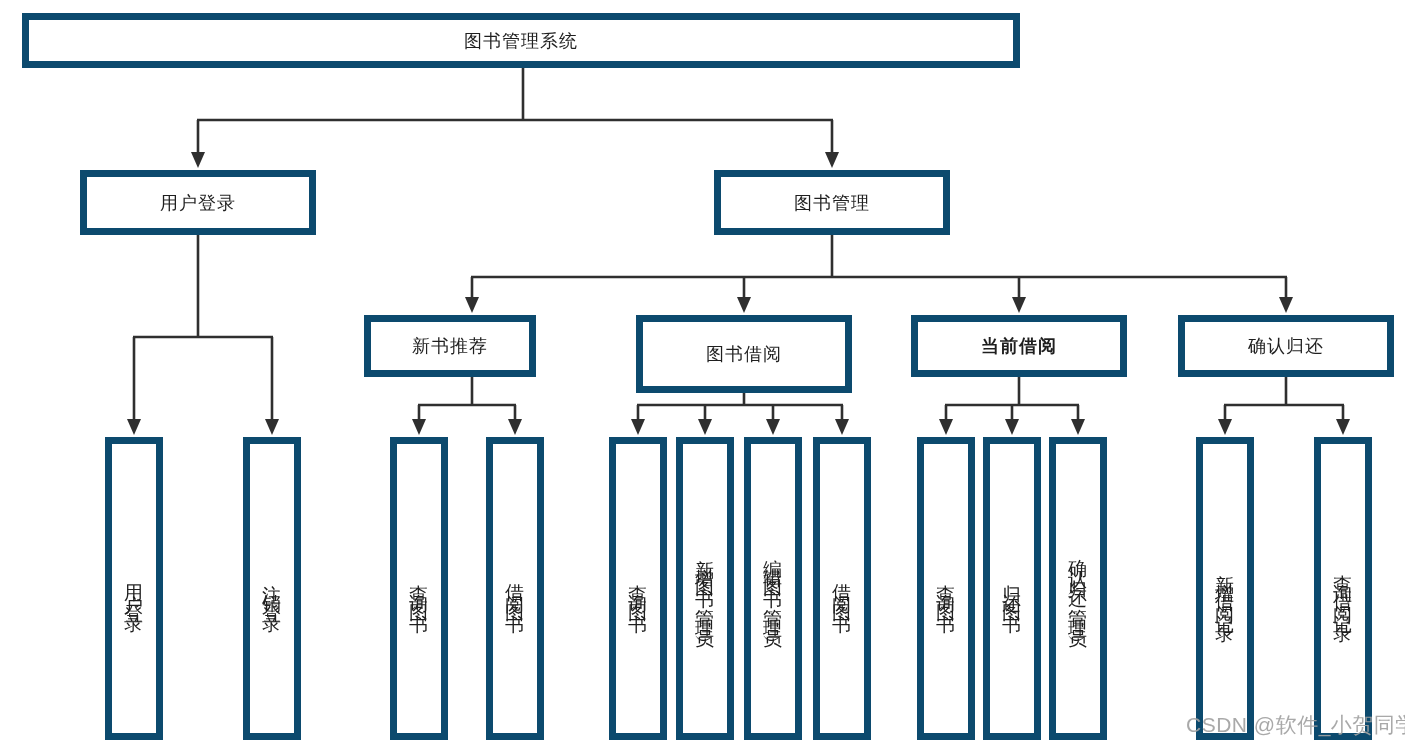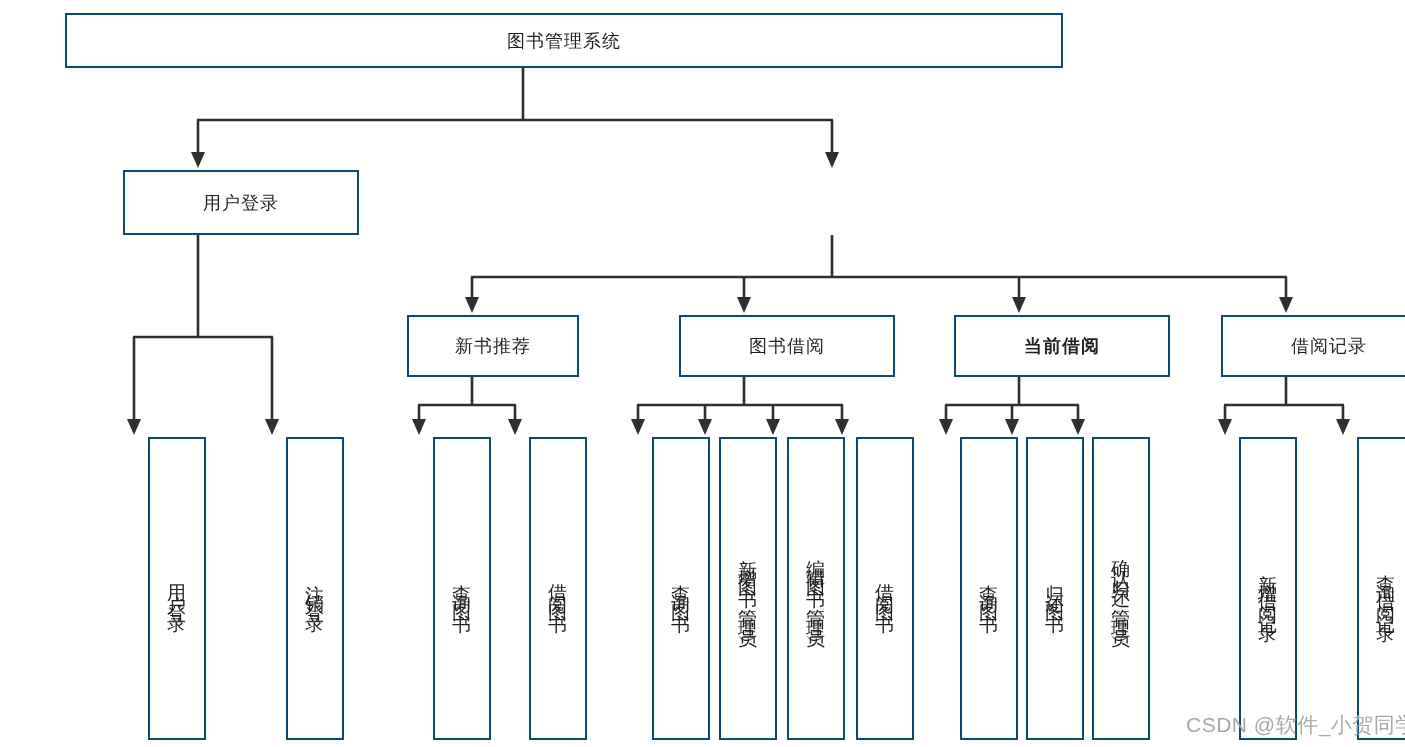--- a/index.html
+++ b/index.html
@@ -19,28 +19,27 @@
     position: absolute;
     left: 0;
     top: 0;
     width: 1405px;
     height: 747px;
     z-index: 1;
   }
   .box {
     position: absolute;
     box-sizing: border-box;
-    border: 2px solid #0c4a6e;
+    border: 7px solid #0c4a6e;
     background: #ffffff;
     display: flex;
     align-items: center;
     justify-content: center;
     color: #1f1f1f;
     z-index: 2;
-    margin-left: 43px;
   }
   .hbox {
     font-size: 18px;
     letter-spacing: 1px;
   }
   .root {
     font-size: 18px;
   }
   .vbox {
     writing-mode: vertical-rl;
@@ -93,25 +92,26 @@
       <polygon points="1005,419 1019,419 1012,435"></polygon>
       <polygon points="1071,419 1085,419 1078,435"></polygon>
       <polygon points="1218,419 1232,419 1225,435"></polygon>
       <polygon points="1336,419 1350,419 1343,435"></polygon>
     </g>
   </svg>
 
   <div class="box hbox root" style="left:22px; top:13px; width:998px; height:55px;">图书管理系统</div>
 
   <div class="box hbox" style="left:80px; top:170px; width:236px; height:65px;">用户登录</div>
+  <div class="box hbox" style="left:714px; top:170px; width:236px; height:65px;">图书管理</div>
 
   <div class="box hbox" style="left:364px; top:315px; width:172px; height:62px;">新书推荐</div>
-  <div class="box hbox" style="left:636px; top:315px; width:216px; height:62px;">图书借阅</div>
+  <div class="box hbox" style="left:636px; top:315px; width:216px; height:78px;">图书借阅</div>
   <div class="box hbox" style="left:911px; top:315px; width:216px; height:62px;font-weight:bold;">当前借阅</div>
-  <div class="box hbox" style="left:1178px; top:315px; width:216px; height:62px;">借阅记录</div>
+  <div class="box hbox" style="left:1178px; top:315px; width:216px; height:62px;">确认归还</div>
 
   <div class="box vbox" style="left:105px; top:437px; width:58px; height:303px;">用户登录</div>
   <div class="box vbox" style="left:243px; top:437px; width:58px; height:303px;">注销登录</div>
 
   <div class="box vbox" style="left:390px; top:437px; width:58px; height:303px;">查询图书</div>
   <div class="box vbox" style="left:486px; top:437px; width:58px; height:303px;">借阅图书</div>
 
   <div class="box vbox" style="left:609px; top:437px; width:58px; height:303px;">查询图书</div>
   <div class="box vbox" style="left:676px; top:437px; width:58px; height:303px;">新增图书（管理员）</div>
   <div class="box vbox" style="left:744px; top:437px; width:58px; height:303px;">编辑图书（管理员）</div>

